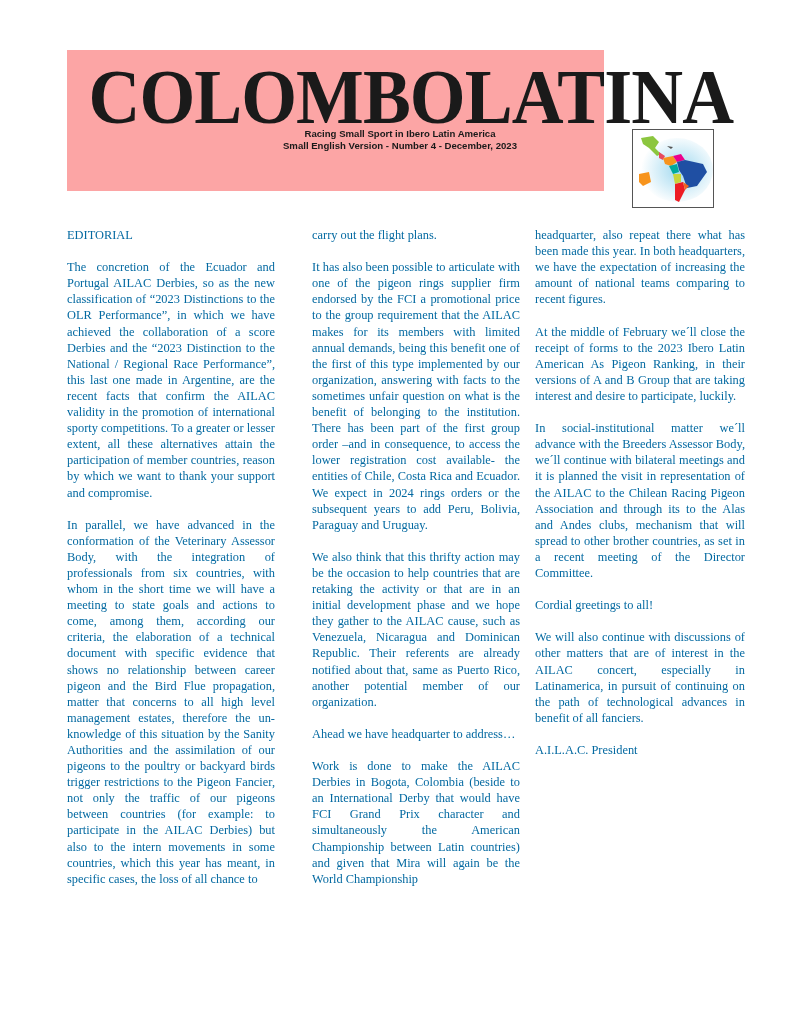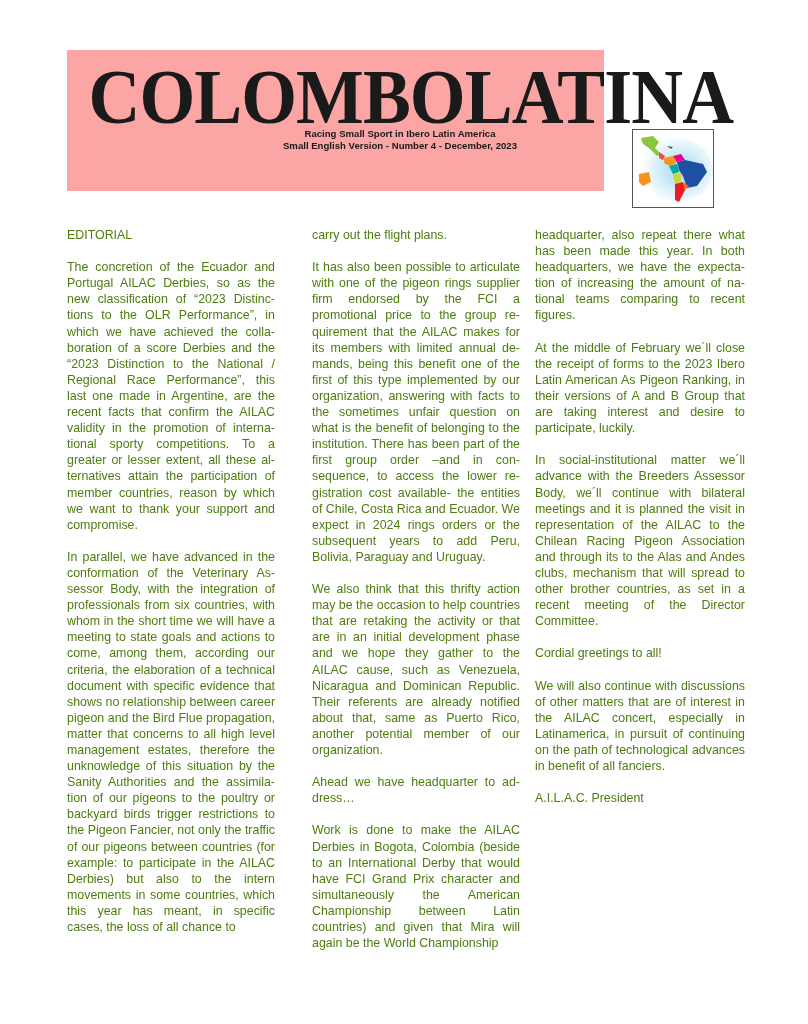--- a/index.html
+++ b/index.html
@@ -10,21 +10,21 @@
   .masthead { position: absolute; left: 0; right: 0; top: 8px; text-align: center;
               font-family: "Liberation Serif", serif; font-weight: bold;
               font-size: 78px; line-height: 78px; color: #1a1a1a;
               letter-spacing: -1px; transform: scaleX(0.92); transform-origin: center; }
   .subtitles { position: absolute; left: 0; width: 600px; top: 78px; text-align: center;
                font-family: "Liberation Sans", sans-serif; font-weight: bold;
                font-size: 9.6px; line-height: 11.5px; color: #1a1a1a; margin-left: 33px; }
   .map-box { position: absolute; left: 565px; top: 79px; width: 82px; height: 79px;
              background: #ffffff; border: 1px solid #555; box-sizing: border-box; overflow: hidden; }
   .col { position: absolute; top: 227px; width: 208px; font-size: 12.4px; line-height: 16.1px;
-         text-align: justify; color: #4d7c0f; }
+         text-align: justify; color: #0369a1; font-family: Liberation Serif, serif; }
   .col p { margin: 0 0 16.1px 0; }
   .col1 { left: 67px; }
   .col2 { left: 312px; }
   .col3 { left: 535px; width: 210px; }
   .heading { margin: 0 0 16.1px 0; }
   .sig { margin: 0; }
 </style>
 </head>
 <body>
 

